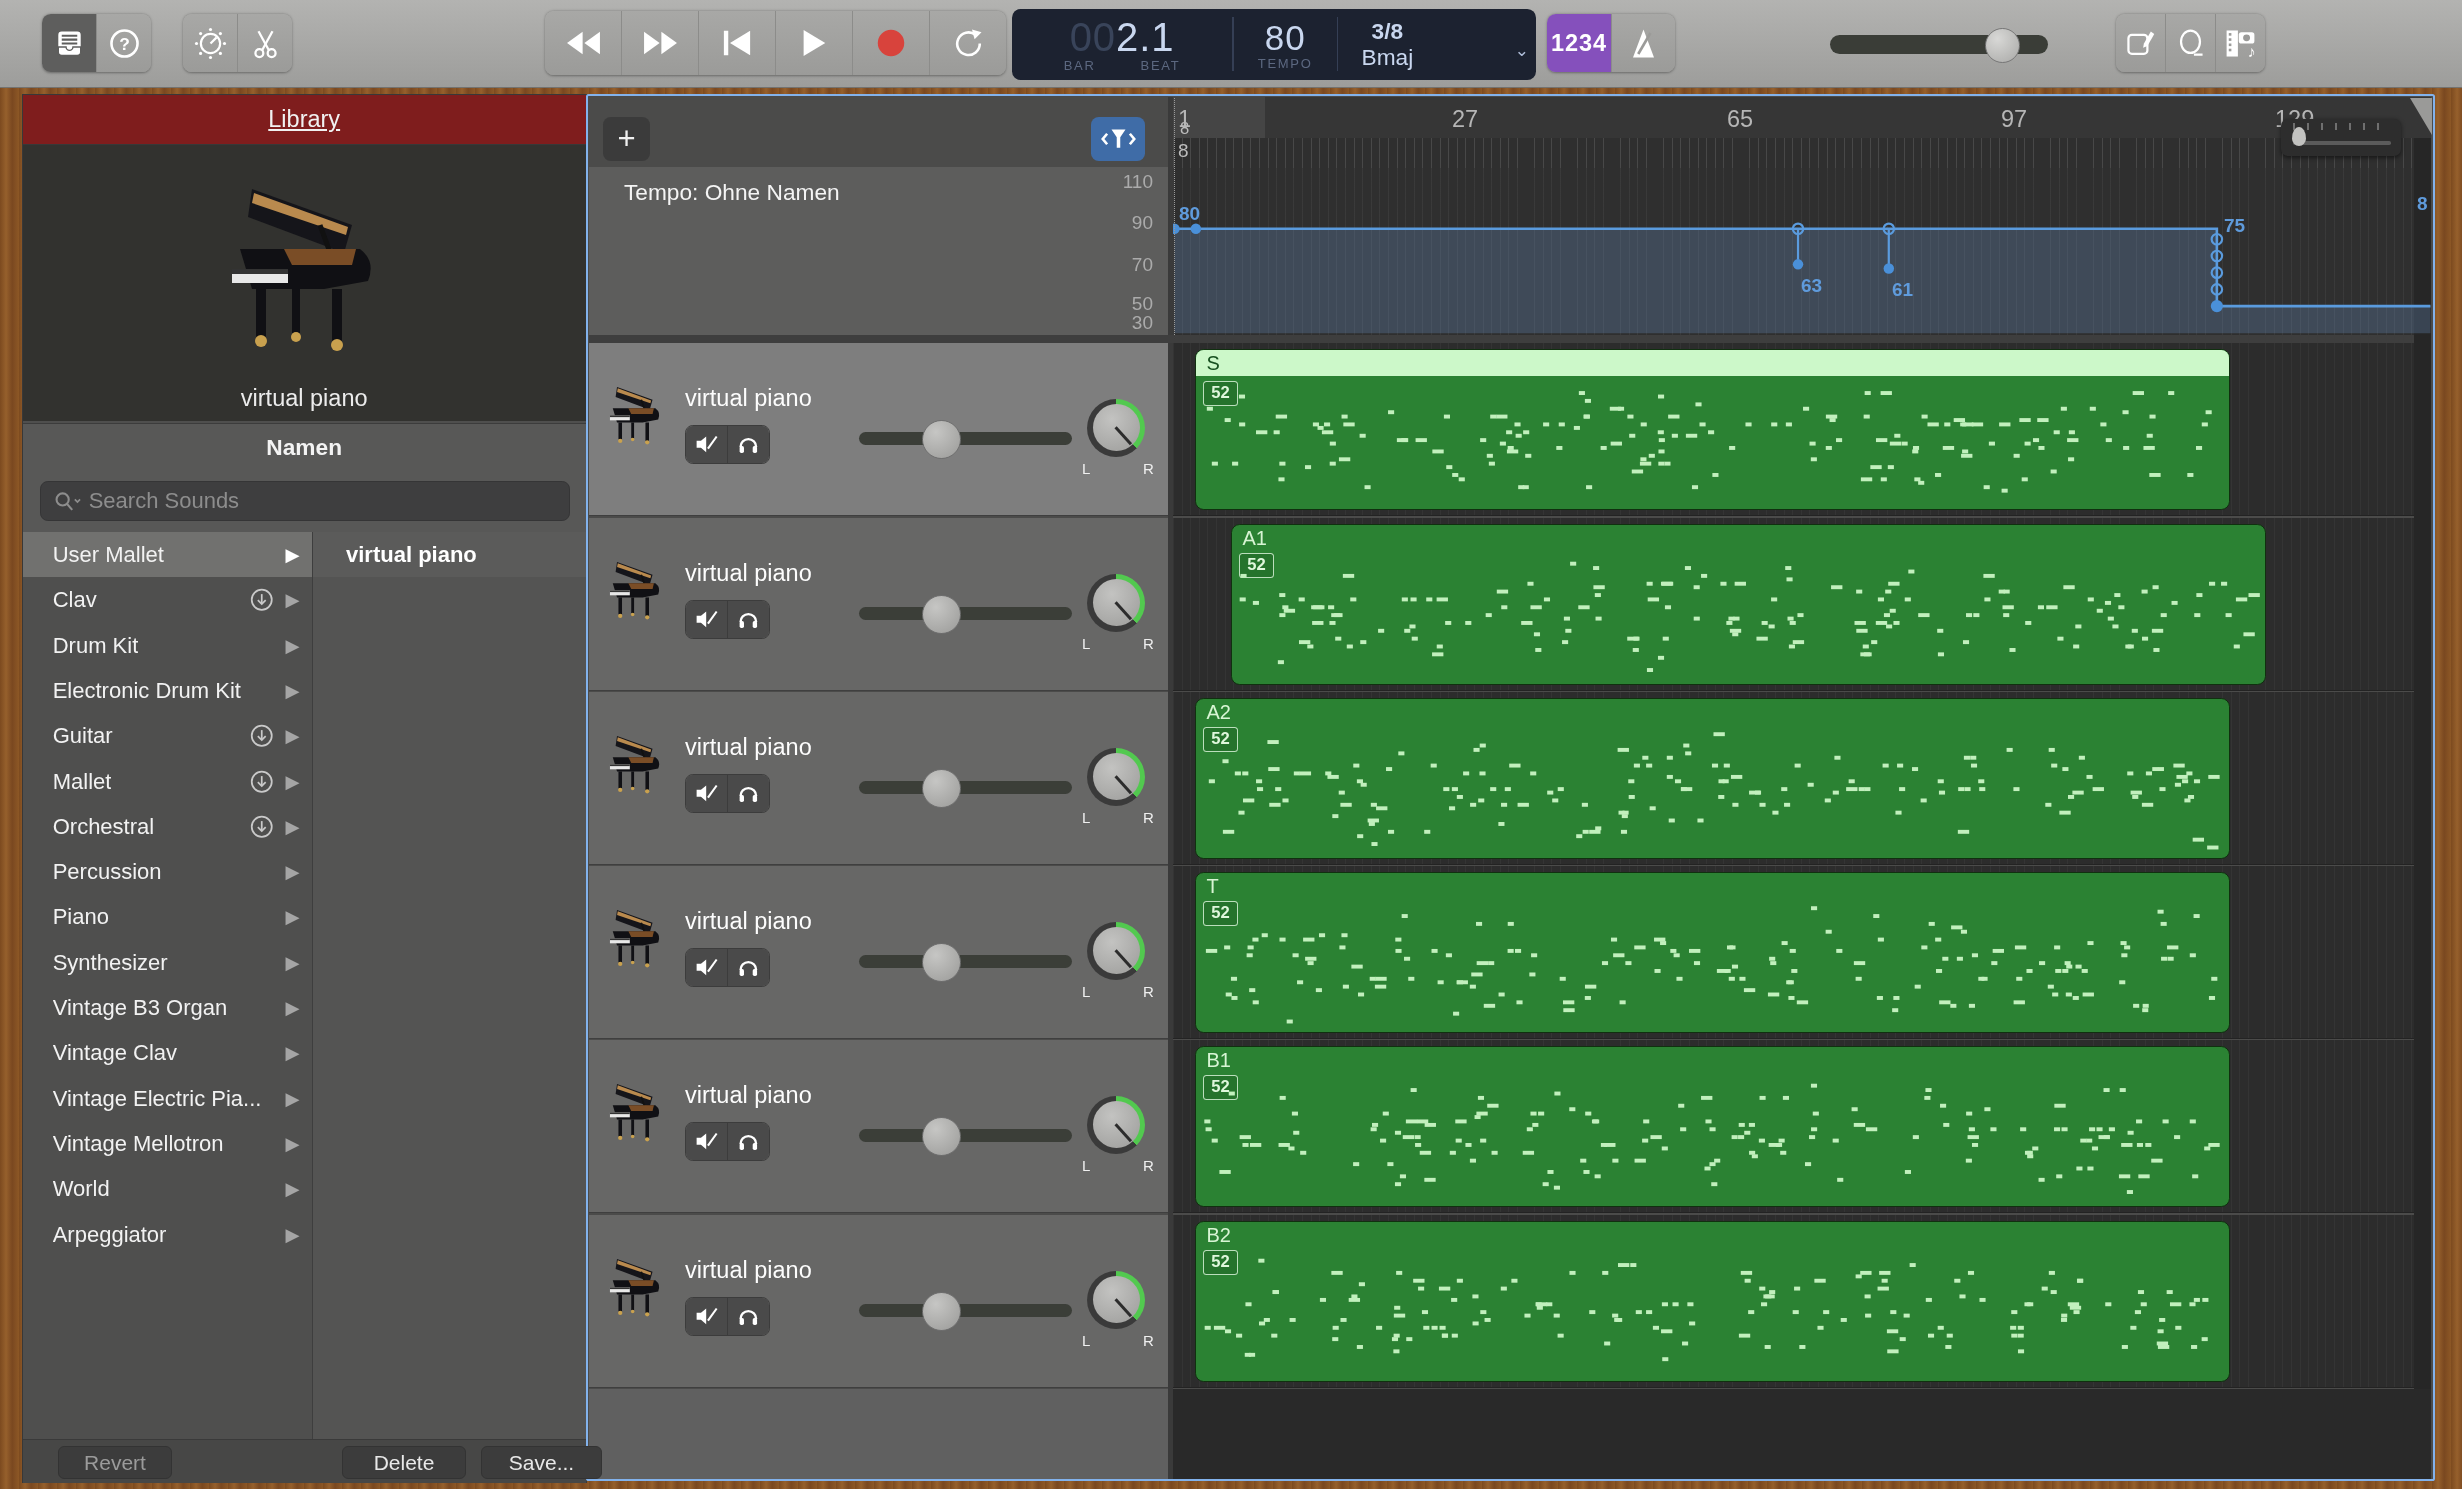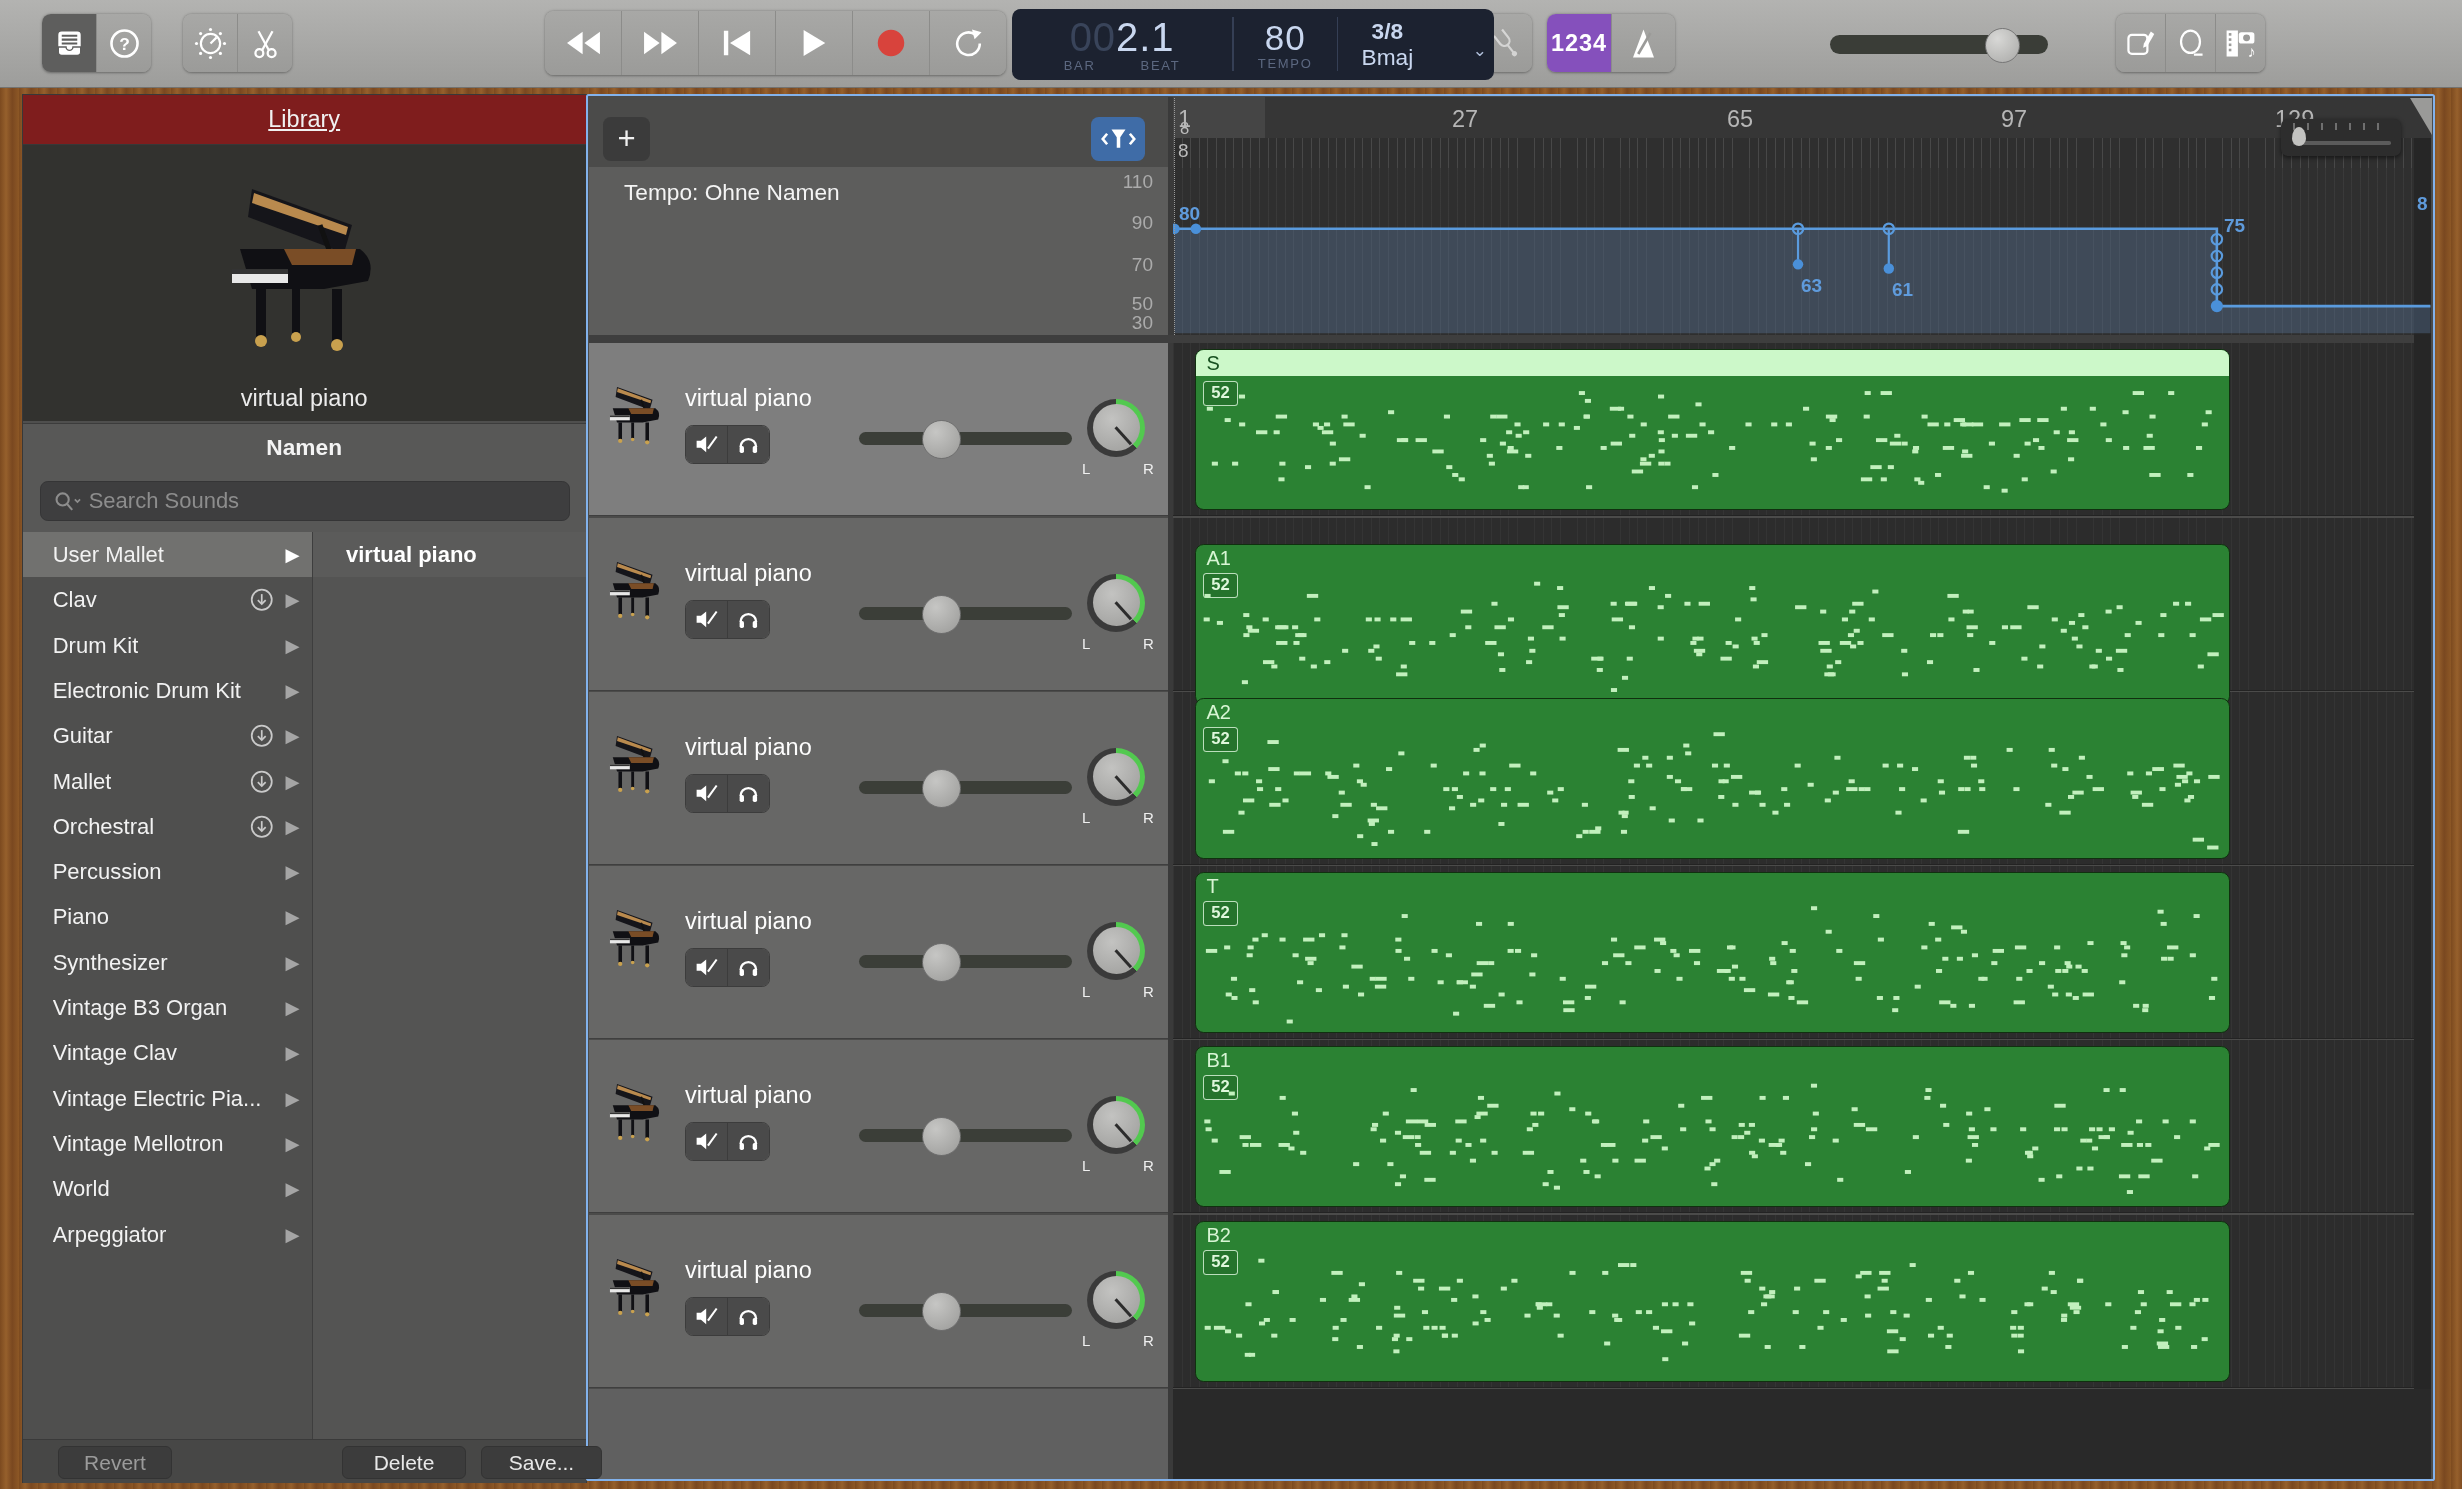--- a/index.html
+++ b/index.html
@@ -13,21 +13,21 @@
   .toolbar{left:0;top:0;width:2462px;height:87px;background:linear-gradient(#b3b3b1,#9d9d9b);border-bottom:1.7px solid #737371;z-index:40;}
   .tgroup{position:absolute;display:flex;border-radius:8.7px;box-shadow:0 0.9px 2.6px rgba(0,0,0,.35);overflow:hidden;}
   .tbtn{width:54px;height:58px;background:linear-gradient(#a8a8a6,#9b9b99);display:flex;align-items:center;justify-content:center;border-right:0.9px solid #8c8c8a;}
   .tbtn:last-child{border-right:none;}
   .tbtn.dark{background:#5e5e5d;}
   .tbtn.purple{background:#8550bc;}
   .tbtn svg{display:block;}
   .tbtn.disabled svg{opacity:.55;}
   .countin{color:#fff;font-size:23.5px;font-weight:bold;letter-spacing:0.9px;}
   
-  .lcd{left:1012px;top:8.7px;width:482px;height:71px;background:#1c2230;border-radius:8.7px;display:flex;color:#c9d7ef;z-index:41;}
+  .lcd{left:1012px;top:8.7px;width:524px;height:71px;background:#1c2230;border-radius:8.7px;display:flex;color:#c9d7ef;z-index:41;}
   .lcd .sect{position:relative;display:flex;flex-direction:column;align-items:center;justify-content:center;}
   .lcd .div{width:1.7px;background:#353f55;margin:8.7px 0;}
   .lcdnum{font-size:40px;font-weight:400;letter-spacing:0.9px;}
   .lcddim{color:#39445a;}
   .lcdlab{font-size:13px;color:#5c6880;letter-spacing:1.7px;margin-top:-1.7px;display:flex;gap:45px;}
   .lcdsig{font-size:22.7px;line-height:26px;font-weight:bold;}
   .lcdkey{font-size:22.7px;line-height:26px;}
   .lcdchev{position:absolute;right:7px;top:31px;color:#aebdd8;font-size:17.4px;}
   
   .mslider{left:1830px;top:35px;width:218px;height:19px;background:#3a3d37;border-radius:9.6px;z-index:41;}
@@ -848,21 +848,21 @@
         <rect x="220.32096433639526" y="69" width="7" height="4.5" fill="#c2f0bd"></rect>
         <rect x="876.7147998809814" y="83" width="7" height="4.5" fill="#c2f0bd"></rect>
         <rect x="722.5261859893799" y="110" width="7" height="4.5" fill="#c2f0bd"></rect>
         <rect x="447.48948860168457" y="155" width="7" height="4.5" fill="#c2f0bd"></rect>
         <rect x="68.84469795227051" y="92" width="13" height="4.5" fill="#c2f0bd"></rect>
         <rect x="587.4493579864502" y="92" width="7" height="4.5" fill="#c2f0bd"></rect>
         <rect x="676.7092304229736" y="83" width="7" height="4.5" fill="#c2f0bd"></rect>
       </svg>
   </div>
 <div class="lane" style="top: 518px;"></div>
-  <div class="region" style="top: 544px;">
+  <div class="region" style="top: 524px; margin-left: 36px;">
 
     <div class="rlabel">A1</div>
     <div class="rbadge" style="top: 28px;">52</div>
     <svg class="rnotes" width="1032" height="158" style="position:absolute;left:0;top:0;" viewBox="0 0 1184 181">
         <rect x="838.6329852342606" y="132" width="7" height="4.5" fill="#c2f0bd"></rect>
         <rect x="809.0506868362427" y="119" width="7" height="4.5" fill="#c2f0bd"></rect>
         <rect x="1004.7711669206619" y="105" width="7" height="4.5" fill="#c2f0bd"></rect>
         <rect x="54.319613456726074" y="101" width="7" height="4.5" fill="#c2f0bd"></rect>
         <rect x="1024.9237899780273" y="137" width="7" height="4.5" fill="#c2f0bd"></rect>
         <rect x="750.3989462852478" y="114" width="7" height="4.5" fill="#c2f0bd"></rect>

